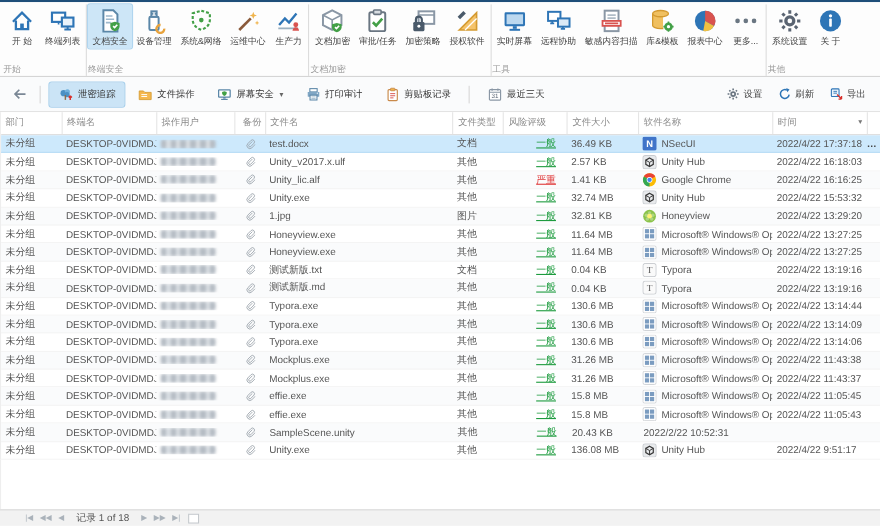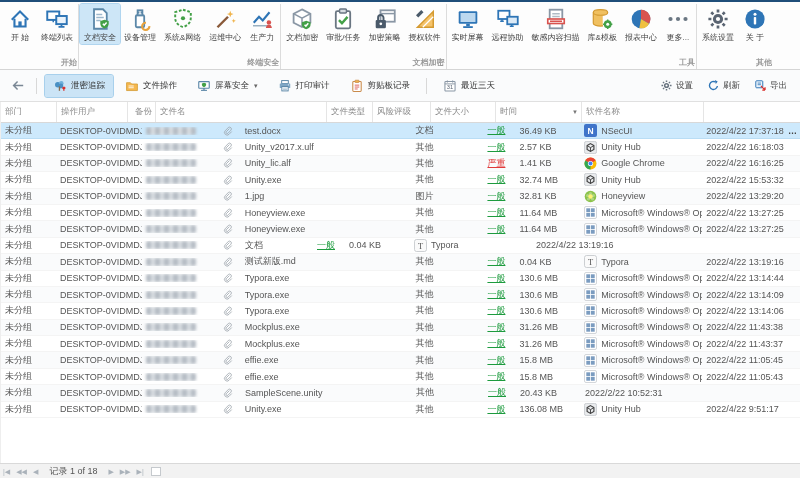--- a/index.html
+++ b/index.html
@@ -10,21 +10,21 @@
   
   .ribbon{flex:0 0 68px;background:#fdfdfd;border-bottom:1px solid #d5d5d5;display:flex;align-items:stretch;padding:2px 2px 0 2px;}
   .rgroup{display:flex;flex-direction:column;border-right:1px solid #dcdcdc;padding:0 1px;}
   .rgroup:last-child{border-right:none;}
   .ritems{display:flex;flex:1;align-items:flex-start;}
   .ritem{display:flex;flex-direction:column;align-items:center;justify-content:flex-start;
          padding:3px 4px 1px 4px;cursor:pointer;border-radius:2px;min-width:34px;}
   .ritem.sel{background:#cde6f7;outline:1px solid #b0d5ef;}
   .ritem .ico{display:block;margin-bottom:2px;}
   .rlabel{font-size:8px;color:#444;white-space:nowrap;line-height:10px;text-align:center;}
-  .glabel{font-size:8px;color:#999;text-align:right;line-height:12px;height:12px;white-space:nowrap;font-weight:bold;}
+  .glabel{font-size:8px;color:#999;text-align:left;line-height:12px;height:12px;white-space:nowrap;}
   .ico{display:inline-block;line-height:0;}
   
   .subbar{flex:0 0 32px;background:#fafbfc;border-bottom:1px solid #e0e0e0;display:flex;align-items:center;padding:0 6px;}
   .tb-back{display:flex;align-items:center;justify-content:center;width:24px;height:22px;cursor:pointer;}
   .vsep{width:1px;height:16px;background:#d8d8d8;margin:0 6px;}
   .tbtn{display:flex;align-items:center;gap:4px;height:22px;padding:0 8px;margin:0 2px;
         font-size:8.5px;color:#333;cursor:pointer;border-radius:2px;white-space:nowrap;}
   .tbtn.sel{background:#cbe4f6;outline:1px solid #a8d0ec;}
   .tbtn .caret{font-size:7px;color:#666;margin-left:1px;}
   .tb-right{margin-left:auto;display:flex;align-items:center;}
@@ -50,21 +50,21 @@
   .trow .c6{padding-left:30px;}
   .trow .c10{padding-left:0;font-weight:bold;color:#444;}
   .risk-normal{color:#1d9b3e;text-decoration:underline;}
   .risk-severe{color:#e03a3a;text-decoration:underline;}
   .blurblob{width:50px;height:8px;border-radius:2px;filter:blur(1.6px);
             background:repeating-linear-gradient(90deg,#b5bcc4 0 5px,#d8dde2 5px 9px);}
   .swname{color:#555;}
   
   .spacer{flex:1 1 auto;background:#fff;border-left:1px solid #eee;}
   .pager{flex:0 0 15px;background:#f2f2f2;border-top:1px solid #d9d9d9;display:flex;align-items:center;
-         padding:0 0;font-size:9px;color:#666;}
+         padding:0 20px;font-size:9px;color:#666;}
   .pbtn{color:#aab2ba;font-size:7px;padding:0 3px;cursor:pointer;line-height:13px;}
   .ptext{margin:0 8px;color:#555;}
   .pbox{width:10px;height:9px;border:1px solid #c5c9cd;background:#fff;margin-left:4px;cursor:pointer;}
   .statusbar{flex:0 0 18px;background:#2878c8;display:flex;align-items:center;padding:0 8px;}
   .statusbar span{color:#fff;font-size:9px;}
 </style>
 </head>
 <body>
 
 <div class="app">
@@ -351,44 +351,47 @@
             </svg></span>
           <span>导出</span>
         </div>
       </div>
   </div>
   <div class="grid">
     <div class="ghead">
         <div class="cell c0">
           <span>部门</span>
         </div>
+        <div class="cell c1">
+          <span>终端名</span>
+        </div>
         <div class="cell c2">
           <span>操作用户</span>
         </div>
         <div class="cell c3">
           <span>备份</span>
         </div>
         <div class="cell c4">
           <span>文件名</span>
         </div>
         <div class="cell c5">
           <span>文件类型</span>
         </div>
         <div class="cell c6">
           <span>风险评级</span>
         </div>
         <div class="cell c7">
           <span>文件大小</span>
+        </div>
+        <div class="cell c8">
+          <span>软件名称</span>
         </div>
         <div class="cell c9">
           <span>时间</span>
           <span class="sortcaret">▼</span>
-        </div>
-        <div class="cell c8">
-          <span>软件名称</span>
         </div>
         <div class="cell c10">
           <span></span>
         </div>
       </div>
     <div class="gbody">
         <div class="trow sel">
           <div class="cell c0">未分组</div>
           <div class="cell c1">DESKTOP-0VIDMDJ</div>
           <div class="cell c2">
@@ -583,20 +586,21 @@
           <div class="cell c0">未分组</div>
           <div class="cell c1">DESKTOP-0VIDMDJ</div>
           <div class="cell c2">
             <div class="blurblob"></div>
           </div>
           <div class="cell c3">
             <span class="ico" style="width: 12px; height: 12px;"><svg viewBox="0 0 16 16" width="12" height="12">
                 <path d="M12.2 5.2L7.8 9.6a1.6 1.6 0 0 0 2.3 2.3l4.3-4.4a2.7 2.7 0 0 0-3.8-3.8L6.2 8.1a3.8 3.8 0 0 0 5.4 5.4l4-4" fill="none" stroke="#98a0a8" stroke-width="1.1" transform="scale(.92)"></path>
               </svg></span>
           </div>
+          <div class="cell c4">测试新版.txt</div>
           <div class="cell c5">文档</div>
           <div class="cell c6"><span class="risk-normal">一般</span></div>
           <div class="cell c7">0.04 KB</div>
           <div class="cell c8">
             <span class="ico" style="width: 13px; height: 13px;"><svg viewBox="0 0 13 13" width="13" height="13">
                 <rect x=".5" y=".5" width="12" height="12" rx="2" fill="#fafafa" stroke="#c0c4c8" stroke-width=".8"></rect>
                 <text x="6.5" y="9.6" font-size="8.5" text-anchor="middle" fill="#555" font-family="serif">T</text>
               </svg></span>
             <span class="swname">Typora</span>
           </div>

